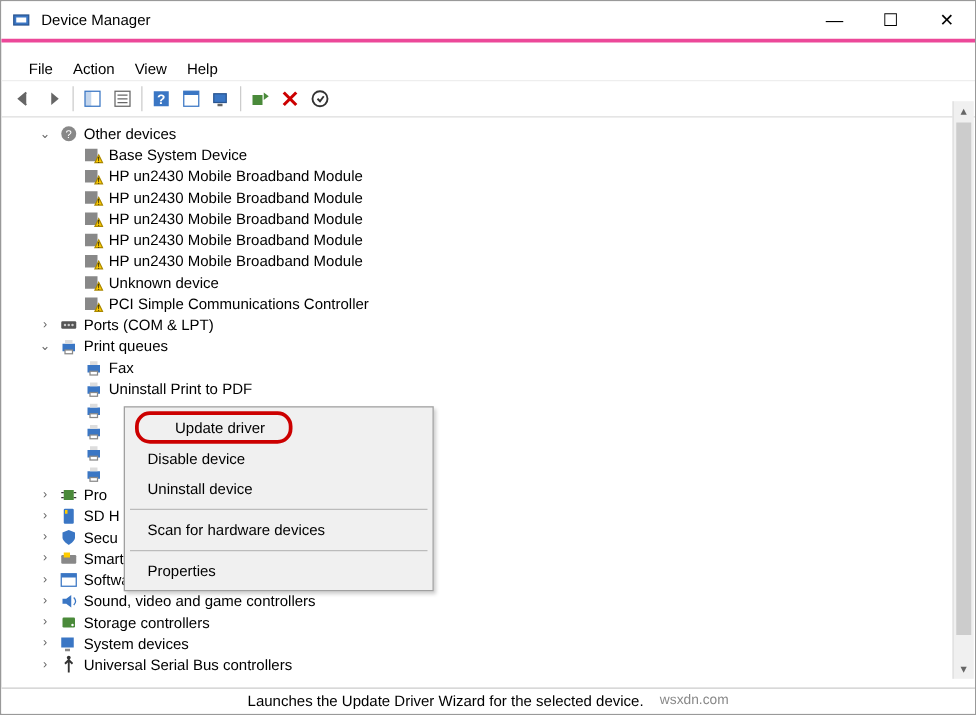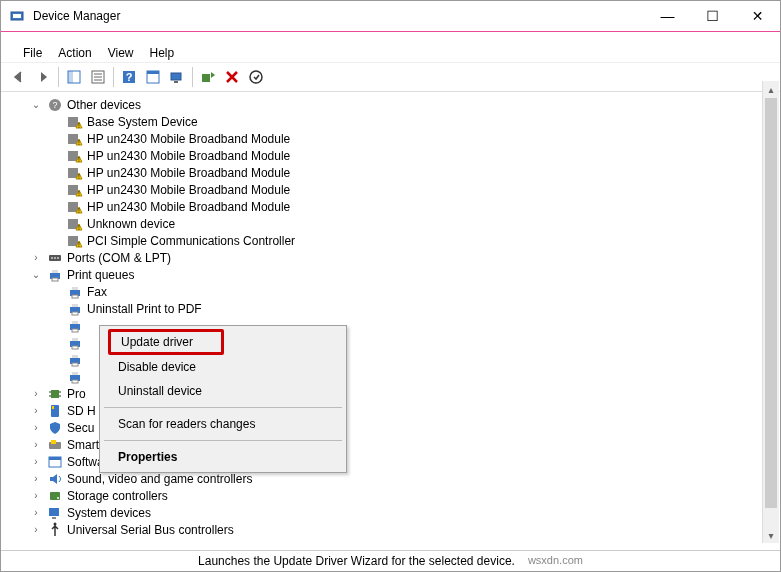--- a/index.html
+++ b/index.html
@@ -12,21 +12,21 @@
       height: 572px;
       overflow: hidden;
       border: 1px solid #999;
       box-sizing: border-box;
       position: relative;
     }
     .titlebar {
       height: 30px;
       display: flex;
       align-items: center;
-      border-bottom: 1px solid #ec4899;
+      border-bottom: 3px solid #ec4899;
       background: #fff;
     }
     .titlebar .app-icon {
       width: 16px; height: 16px;
       margin: 0 8px;
       display:inline-flex;
     }
     .titlebar .title {
       flex: 1;
       font-size: 12px;
@@ -104,24 +104,25 @@
     }
     .ctx-item {
       padding: 5px 12px 5px 16px;
       font-size: 12px;
     }
     .ctx-sep {
       height:1px; background:#bbb; margin:4px 2px;
     }
     .highlight-box {
       border: 3px solid #cc0000;
-      border-radius: 2px;
+      border-radius: 12px;
       margin: 0 6px;
-      padding: 3px 10px 3px 10px;
+      padding: 3px 10px 3px 20px;
       width: 90px;
+      text-align: center;
     }
     .statusbar {
       position: absolute;
       bottom: 0;
       left:0; right:0;
       border-top: 1px solid #ccc;
       padding: 3px 6px;
       font-size: 12px;
       background:#fff;
       display:flex;
@@ -136,21 +137,21 @@
       position:absolute;
       right:1px;
       top:80px;
       width:16px;
       height:462px;
       background:#f0f0f0;
       border-left:1px solid #ddd;
     }
     .scroll-arrow{height:16px;display:flex;align-items:center;justify-content:center;font-size:10px;color:#666;}
     .scroll-thumb{background:#ccc;height:410px;margin:1px 2px;}
-    .bold { font-weight: bold; }
+    .bold { font-weight: normal; }
   </style>
 </head>
 <body>
 
 <div class="titlebar">
   <span class="app-icon">
     <svg viewBox="0 0 16 16" width="16" height="16">
         <rect x="2" y="4" width="12" height="8" fill="#3a76c4" stroke="#2a5590"></rect>
         <rect x="4" y="6" width="8" height="4" fill="#fff"></rect>
       </svg>
@@ -528,21 +529,21 @@
     </div>
 </div>
 
 <div class="context-menu">
   <div class="highlight-box">
     <div>Update driver</div>
   </div>
   <div class="ctx-item">Disable device</div>
   <div class="ctx-item">Uninstall device</div>
   <div class="ctx-sep"></div>
-  <div class="ctx-item">Scan for readers changes</div>
+  <div class="ctx-item">Scan for hardware devices</div>
   <div class="ctx-sep"></div>
   <div class="ctx-item bold">Properties</div>
 </div>
 
 <div class="scrollbar">
   <div class="scroll-arrow">▴</div>
   <div class="scroll-thumb"></div>
   <div class="scroll-arrow" style="position:absolute;bottom:0;width:100%;">▾</div>
 </div>
 

